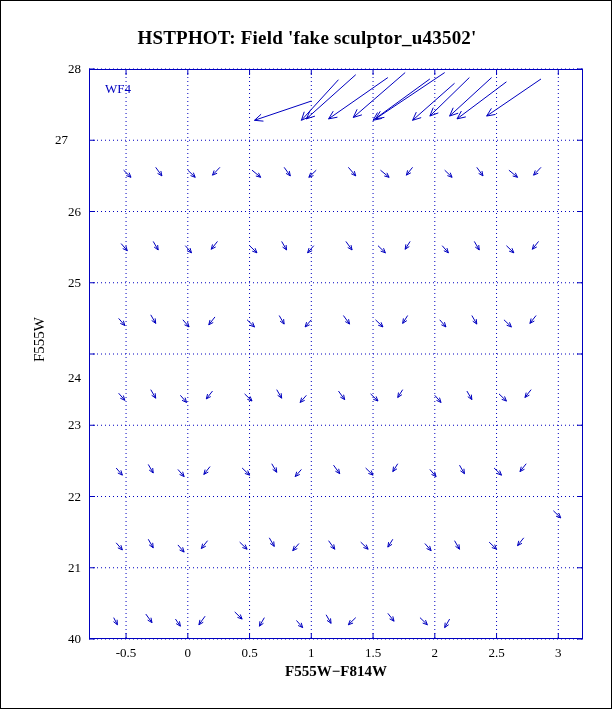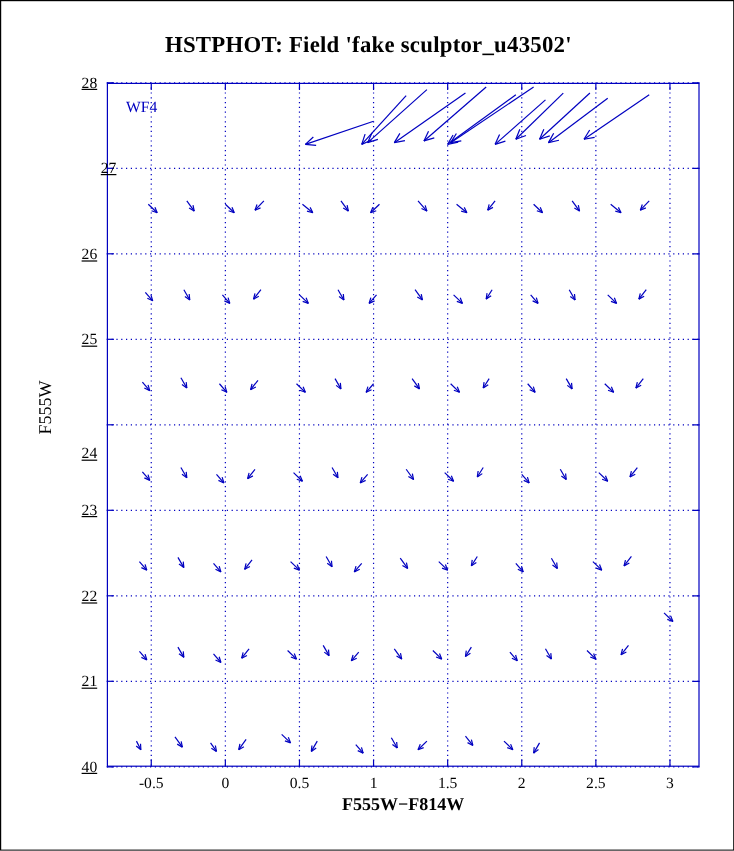--- a/index.html
+++ b/index.html
@@ -60,21 +60,20 @@
   }
   .ticklabel {
     position: absolute;
     color: #000000;
     font-family: "Liberation Serif", serif;
     font-size: 13px;
     white-space: nowrap;
   }
   .ylabel-t {
     text-align: right;
-    text-decoration: underline;
   }
   .xlabel-t {
     text-align: center;
   }
   #xaxis-title {
     position: absolute;
     left: 88px;
     top: 662px;
     width: 494px;
     text-align: center;
@@ -726,17 +725,17 @@
       <div class="ticklabel xlabel-t" style="left: 408.8px; top: 644px; width: 50px;">2</div>
       <div class="ticklabel xlabel-t" style="left: 470.55px; top: 644px; width: 50px; text-align: center;">2.5</div>
       <div class="ticklabel xlabel-t" style="left: 532.3px; top: 644px; width: 50px;">3</div>
       <div class="ticklabel ylabel-t" style="left: 36px; top: 630px; width: 44px;">40</div>
       <div class="ticklabel ylabel-t" style="left: 36px; top: 558.75px; width: 44px;">21</div>
       <div class="ticklabel ylabel-t" style="left: 36px; top: 487.5px; width: 44px;">22</div>
       <div class="ticklabel ylabel-t" style="left: 36px; top: 416.25px; width: 44px;">23</div>
       <div class="ticklabel ylabel-t" style="left: 36px; top: 345px; width: 44px; margin-top: 24px;">24</div>
       <div class="ticklabel ylabel-t" style="left: 36px; top: 273.75px; width: 44px;">25</div>
       <div class="ticklabel ylabel-t" style="left: 36px; top: 202.5px; width: 44px;">26</div>
-      <div class="ticklabel ylabel-t" style="left: 52px; top: 131.25px; width: 44px;">27</div>
+      <div class="ticklabel ylabel-t" style="left: 23px; top: 131.25px; width: 44px;">27</div>
       <div class="ticklabel ylabel-t" style="left: 36px; top: 60px; width: 44px;">28</div>
     </div>
 
 </div>
 
 </body></html>

